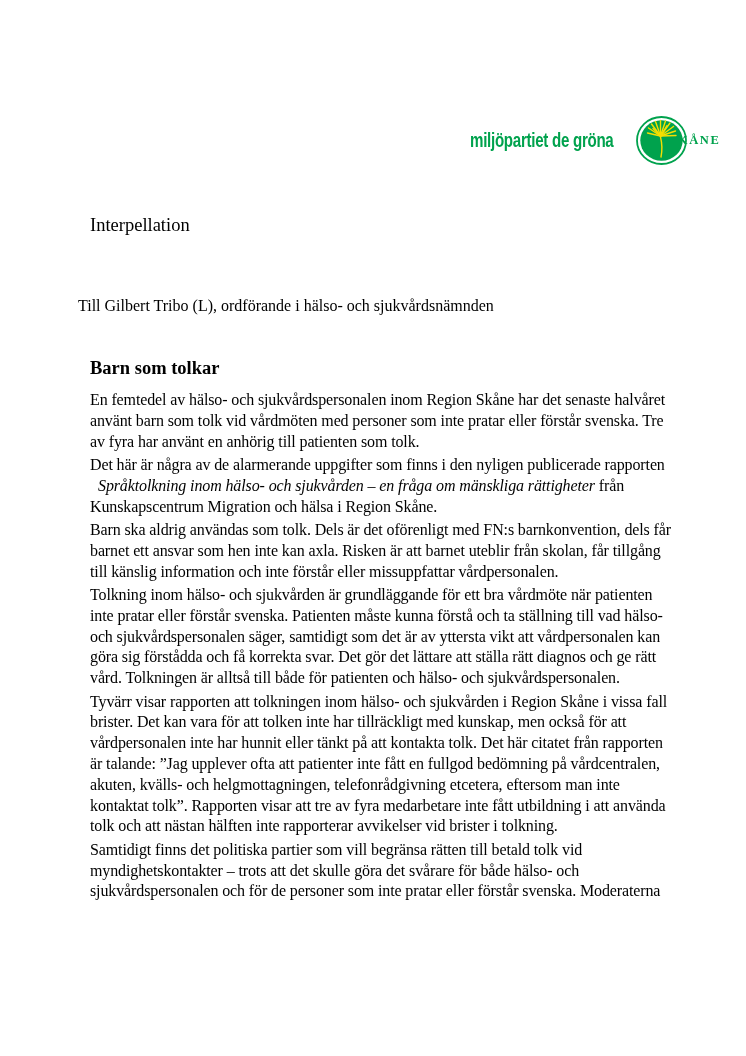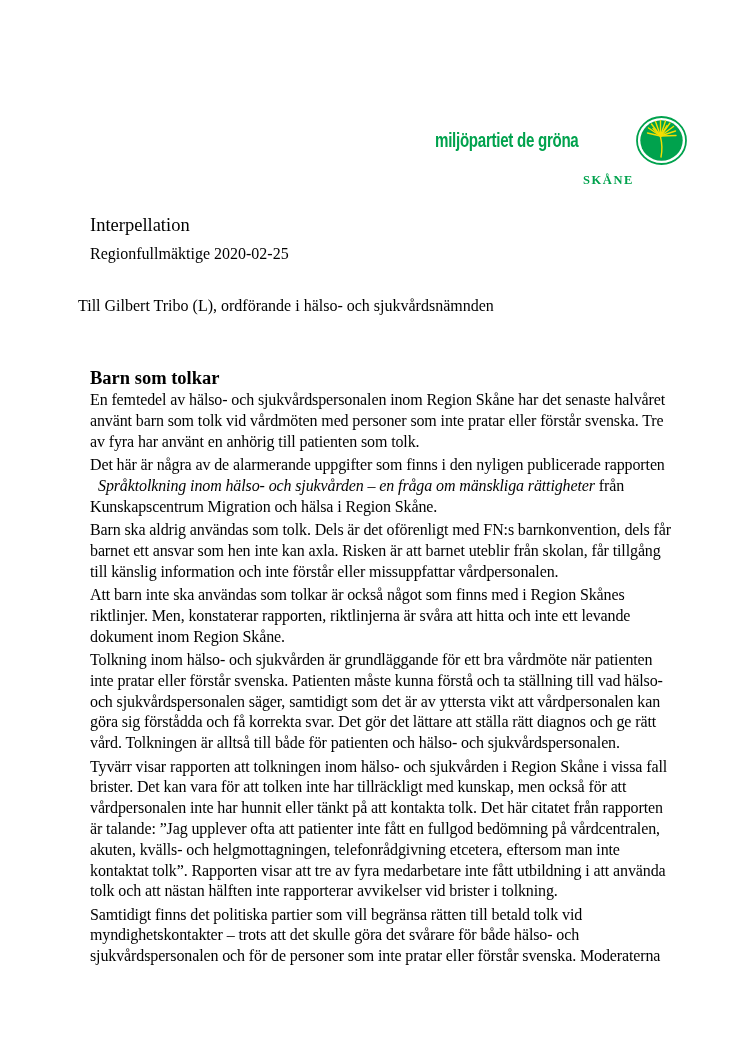--- a/index.html
+++ b/index.html
@@ -21,22 +21,21 @@
   .logo {
     position: absolute;
     left: 470px;
     top: 116px;
     display: flex;
     align-items: flex-start;
   }
   .logo-textcol {
     width: 164px;
     display: flex;
-    flex-direction: column;
-    align-items: flex-end;
+    flex-direction: row;
   }
   .wordmark {
     margin-top: 10px;
     height: 27px;
     font-family: "Liberation Sans", sans-serif;
     font-weight: bold;
     font-size: 21px;
     letter-spacing: -0.4px;
     line-height: 27px;
     color: var(--green, #00a24d);
@@ -83,21 +82,21 @@
   .doc-recipient {
     position: absolute;
     left: 78px;
     top: 296px;
     font-size: 16px;
     line-height: 1.3;
   }
   .section-heading {
     position: absolute;
     left: 90px;
-    top: 367px;
+    top: 357px;
     font-size: 18.5px;
     font-weight: bold;
     line-height: 1.2;
   }
   .content {
     position: absolute;
     left: 90px;
     top: 390px;
     width: 582px;
     font-size: 16px;
@@ -138,28 +137,26 @@
         <path d="M24.5 20 L37.5 10.5"></path>
         <path d="M24.5 20 L39.5 15"></path>
         <path d="M24.5 20 L40 19.5"></path>
         <path d="M24.5 20 L17 12.5"></path>
         <path d="M24.5 20 L31 9.5"></path>
       </g>
     </svg>
   </div>
 
   <div class="doc-title">Interpellation</div>
-  <div class="doc-meta">Regionfullmäktige 2020-02-25</div>
   <div class="doc-recipient">Till Gilbert Tribo (L), ordförande i hälso- och sjukvårdsnämnden</div>
 
   <div class="section-heading">Barn som tolkar</div>
 
   <div class="content">
     <p><span>En femtedel av hälso- och sjukvårdspersonalen inom Region Skåne har det senaste halvåret använt barn som tolk vid vårdmöten med personer som inte pratar eller förstår svenska. Tre av fyra har använt en anhörig till patienten som tolk.</span></p>
     <p><span>Det här är några av de alarmerande uppgifter som finns i den nyligen publicerade rapporten </span><i>Språktolkning inom hälso- och sjukvården – en fråga om mänskliga rättigheter</i><span> från Kunskapscentrum Migration och hälsa i Region Skåne.</span></p>
     <p><span>Barn ska aldrig användas som tolk. Dels är det oförenligt med FN:s barnkonvention, dels får barnet ett ansvar som hen inte kan axla. Risken är att barnet uteblir från skolan, får tillgång till känslig information och inte förstår eller missuppfattar vårdpersonalen.</span></p>
-    <p><span>Att barn inte ska användas som tolkar är också något som finns med i Region Skånes riktlinjer. Men, konstaterar rapporten, riktlinjerna är svåra att hitta och inte ett levande dokument inom Region Skåne.</span></p>
     <p><span>Tolkning inom hälso- och sjukvården är grundläggande för ett bra vårdmöte när patienten inte pratar eller förstår svenska. Patienten måste kunna förstå och ta ställning till vad hälso- och sjukvårdspersonalen säger, samtidigt som det är av yttersta vikt att vårdpersonalen kan göra sig förstådda och få korrekta svar. Det gör det lättare att ställa rätt diagnos och ge rätt vård. Tolkningen är alltså till både för patienten och hälso- och sjukvårdspersonalen.</span></p>
     <p><span>Tyvärr visar rapporten att tolkningen inom hälso- och sjukvården i Region Skåne i vissa fall brister. Det kan vara för att tolken inte har tillräckligt med kunskap, men också för att vårdpersonalen inte har hunnit eller tänkt på att kontakta tolk. Det här citatet från rapporten är talande: ”Jag upplever ofta att patienter inte fått en fullgod bedömning på vårdcentralen, akuten, kvälls- och helgmottagningen, telefonrådgivning etcetera, eftersom man inte kontaktat tolk”. Rapporten visar att tre av fyra medarbetare inte fått utbildning i att använda tolk och att nästan hälften inte rapporterar avvikelser vid brister i tolkning.</span></p>
     <p><span>Samtidigt finns det politiska partier som vill begränsa rätten till betald tolk vid myndighetskontakter – trots att det skulle göra det svårare för både hälso- och sjukvårdspersonalen och för de personer som inte pratar eller förstår svenska. Moderaterna</span></p>
   </div>
 
 </div>
 
 </body></html>

